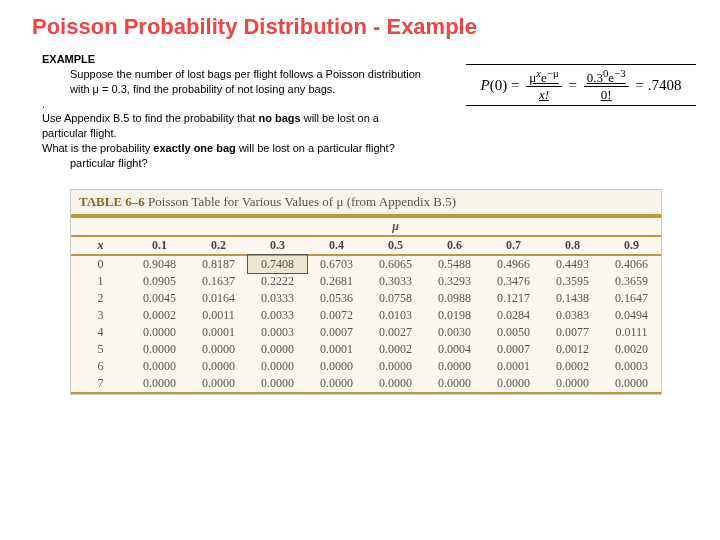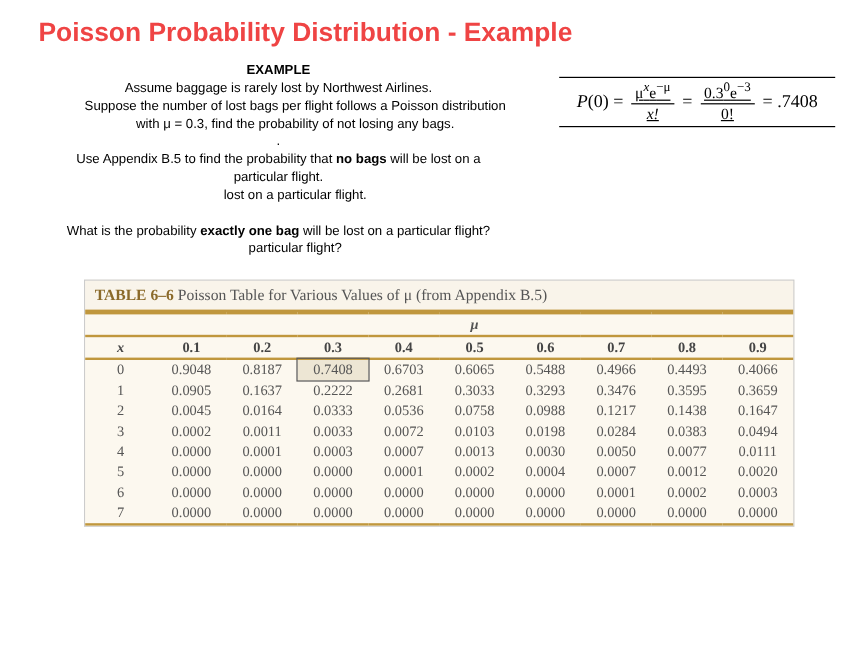--- a/index.html
+++ b/index.html
@@ -19,21 +19,20 @@
   }
   .content {
     position: relative;
   }
   .textblock {
     font-size: 11px;
     line-height: 1.35;
     color: #000;
     padding: 6px 0 0 42px;
     width: 380px;
-    text-align: center;
   }
   .label-bold { font-weight: bold; }
   .indent { padding-left: 28px; display:block;}
   .formula-box {
     position: absolute;
     top: 18px;
     right: 24px;
     width: 230px;
     height: 40px;
     border-top: 1px solid #000;
@@ -85,25 +84,23 @@
   .hl { outline:1px solid #555; background:#ede6d4;text-align:center;}
 </style>
 </head>
 <body>
 
 <div class="title">Poisson Probability Distribution - Example</div>
 
 <div class="content">
   <div class="textblock">
     <span class="label-bold">EXAMPLE</span><br>
-    <span>Assume baggage is rarely lost by Northwest Airlines.</span>
     <span class="indent">Suppose the number of lost bags per flight follows a Poisson distribution with μ = 0.3, find the probability of not losing any bags.</span>
     <span>.</span><br>
     <span>Use Appendix B.5 to find the probability that </span><span class="label-bold">no bags</span><span> will be lost on a particular flight.</span>
-    <span class="indent">lost on a particular flight.</span>
     <br>
     <span>What is the probability </span><span class="label-bold">exactly one bag</span><span> will be lost on a particular flight?</span>
     <span class="indent">particular flight?</span>
   </div>
 
   <div class="formula-box">
     <span style="font-style:italic;">P</span>(0)&nbsp;=&nbsp;
     <span class="frac">
         <span class="num">μ<sup style="font-style:italic;">x</sup>e<sup>−μ</sup></span>
         <span class="den" style="font-style:italic;">x!</span>
@@ -189,21 +186,21 @@
           <td>0.0284</td>
           <td>0.0383</td>
           <td>0.0494</td>
         </tr>
         <tr>
           <td>4</td>
           <td>0.0000</td>
           <td>0.0001</td>
           <td>0.0003</td>
           <td>0.0007</td>
-          <td>0.0013</td>
+          <td>0.0027</td>
           <td>0.0030</td>
           <td>0.0050</td>
           <td>0.0077</td>
           <td>0.0111</td>
         </tr>
         <tr>
           <td>5</td>
           <td>0.0000</td>
           <td>0.0000</td>
           <td>0.0000</td>

